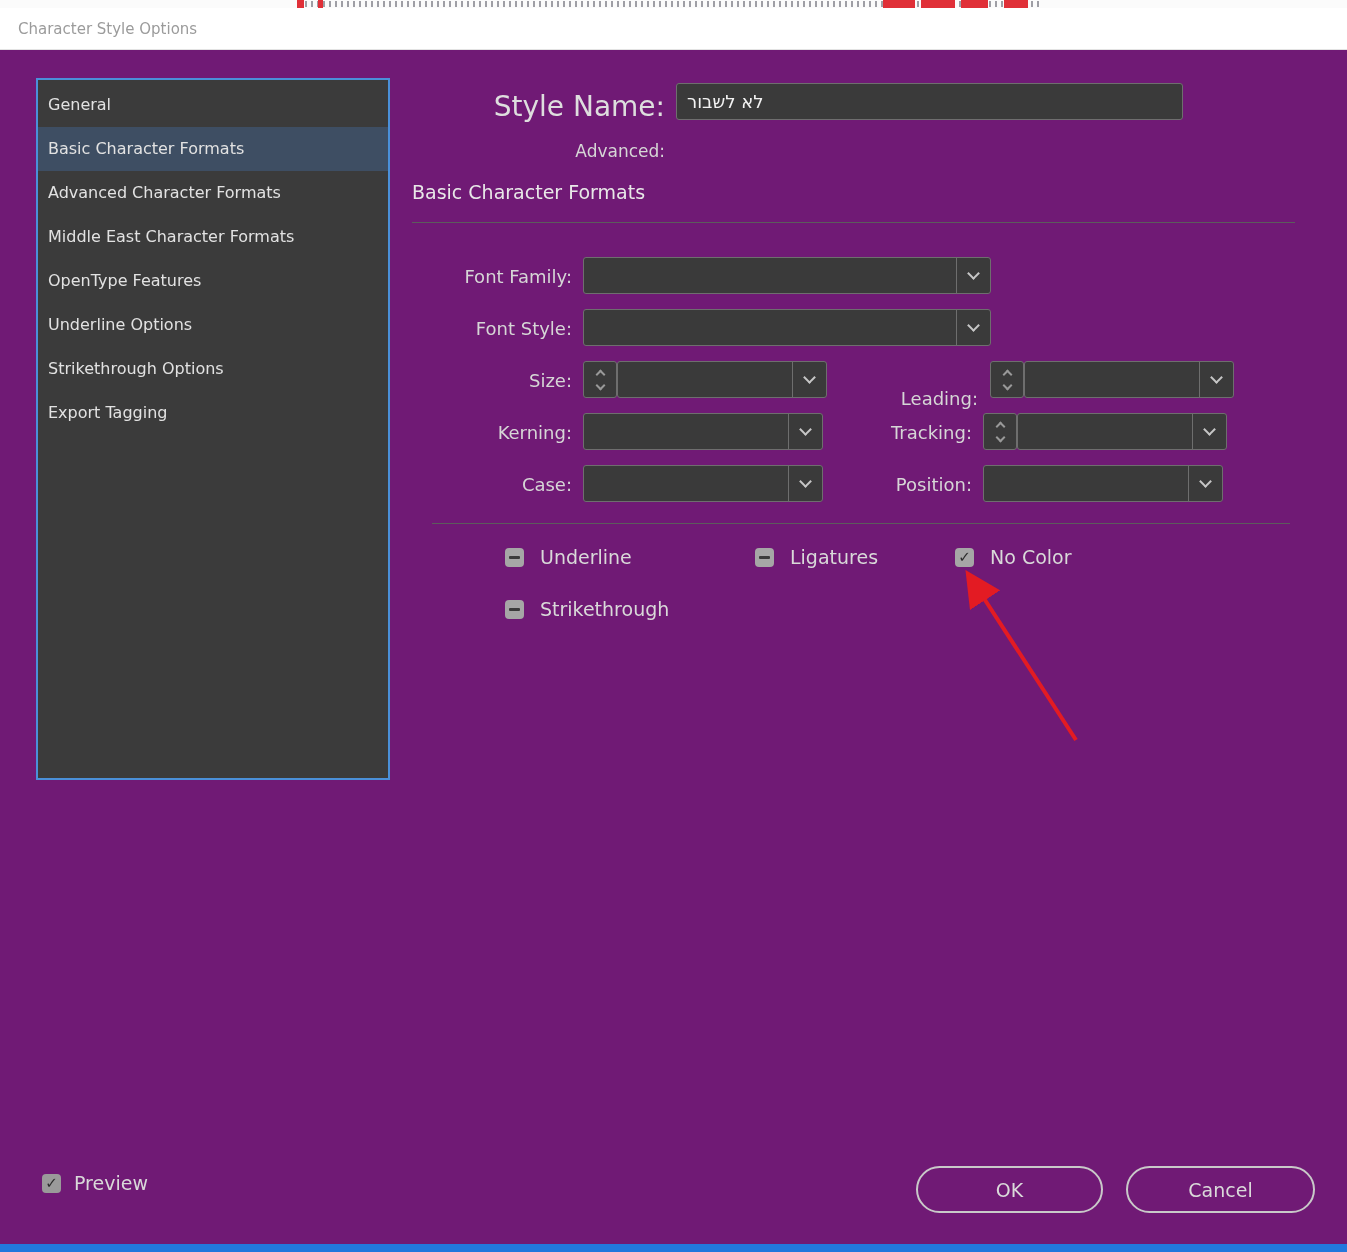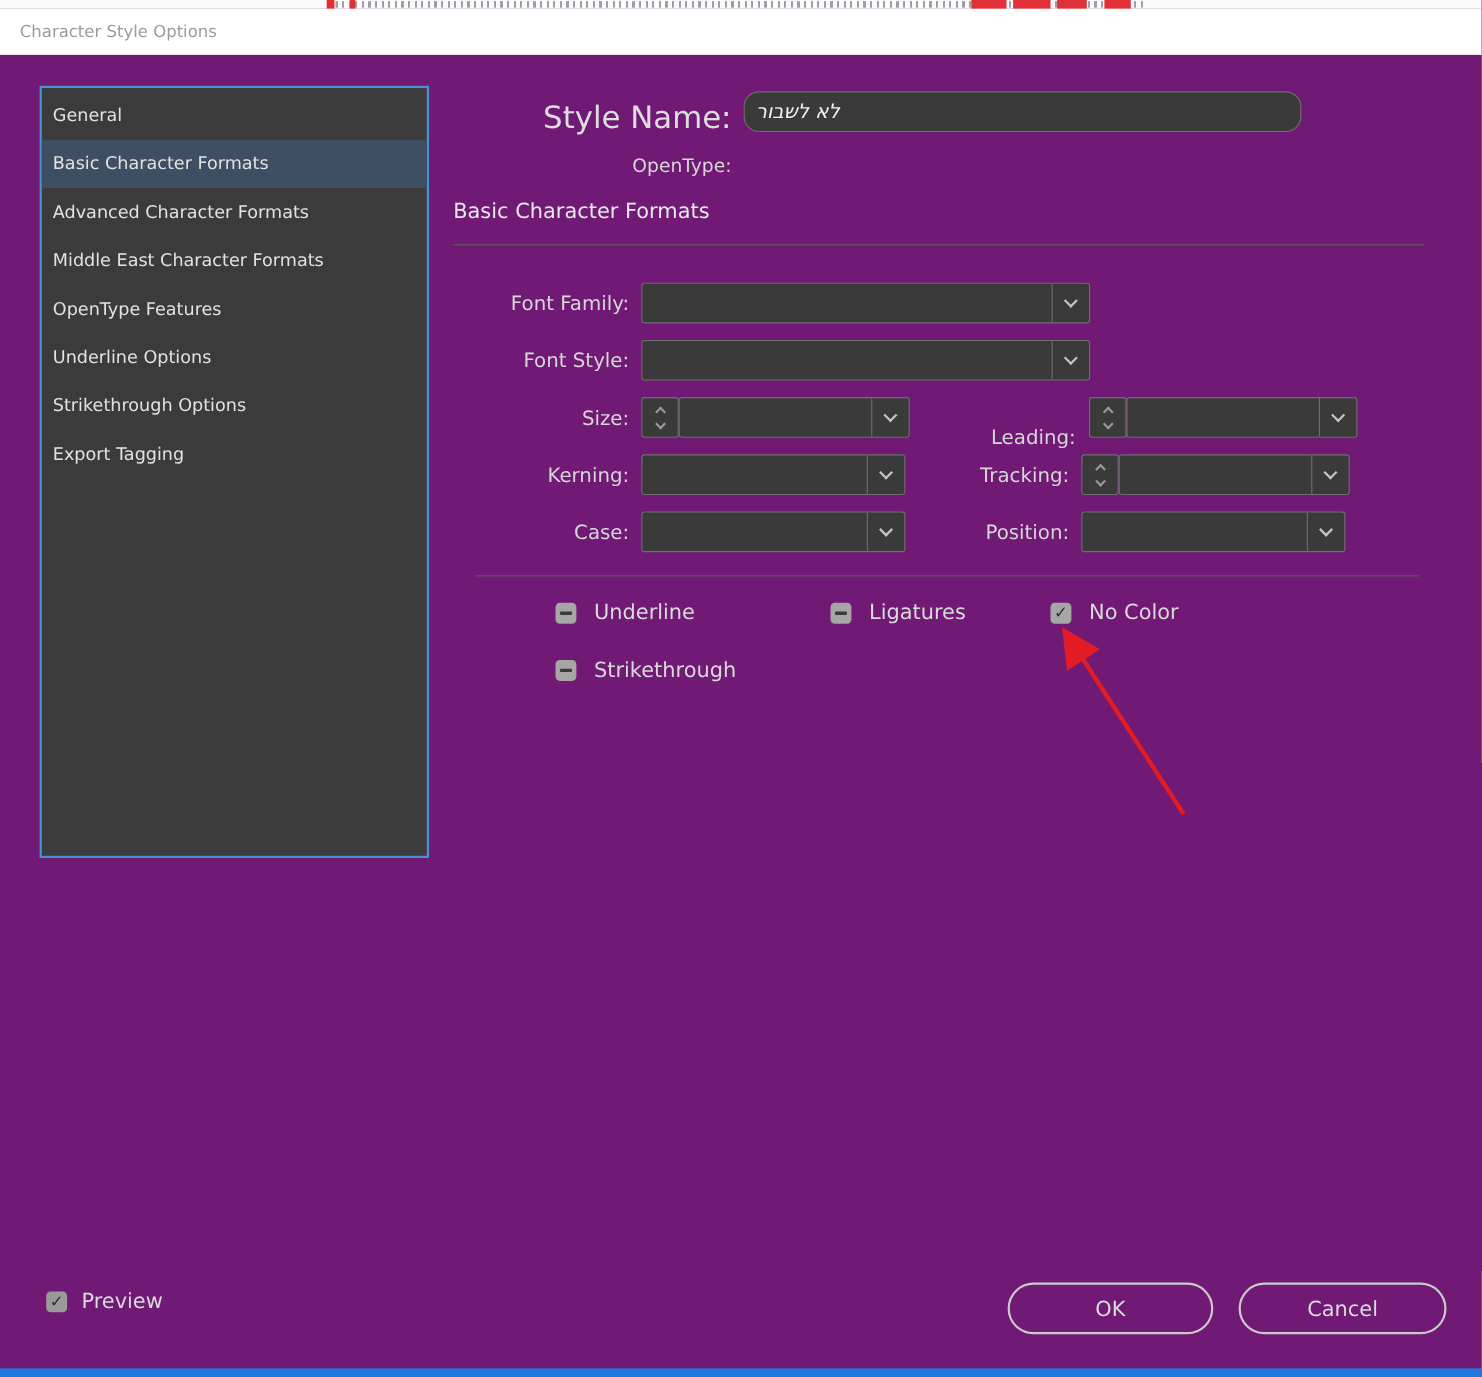--- a/index.html
+++ b/index.html
@@ -26,22 +26,22 @@
   .side-item { height: 44px; line-height: 44px; padding-left: 10px; font-size: 16px; color: #e2e2e2; cursor: default; white-space: nowrap; }
   .side-item.selected { background: #3e4e63; }
 
   
   .lbl { position: absolute; color: #d6d6d6; font-size: 18px; text-align: right; white-space: nowrap; }
   .lbl-big { position: absolute; color: #dedede; font-size: 28px; text-align: right; white-space: nowrap; }
   .heading { position: absolute; color: #e8e8e8; font-size: 19px; white-space: nowrap; }
   .hr { position: absolute; height: 1px; background: #5c5c5c; }
 
   
-  .input { position: absolute; background: #3a3a3a; border: 1px solid #6e6e6e; border-radius: 14px;
-    color: #f2f2f2; font-size: 18px; display: flex; align-items: center; padding: 16px 10px; font-style: italic; }
+  .input { position: absolute; background: #3a3a3a; border: 1px solid #6e6e6e; border-radius: 3px;
+    color: #f2f2f2; font-size: 18px; display: flex; align-items: center; padding: 16px 10px; }
   .combo { position: absolute; background: #3a3a3a; border: 1px solid #6e6e6e; border-radius: 3px; display: flex; }
   .combo .fill { flex: 1; color: #e8e8e8; font-size: 16px; display: flex; align-items: center; padding-left: 8px; }
   .combo .arrow { width: 34px; border-left: 1px solid #6e6e6e; display: flex; align-items: center; justify-content: center; }
   .caret { width: 9px; height: 9px; border-right: 2px solid #c6c6c6; border-bottom: 2px solid #c6c6c6;
     transform: rotate(45deg); margin-top: -4px; }
   .spinner { position: absolute; width: 34px; background: #3a3a3a; border: 1px solid #6e6e6e; border-radius: 3px;
     display: flex; flex-direction: column; align-items: center; justify-content: center; }
   .caret-sm { width: 7px; height: 7px; border-right: 2px solid #999999; border-bottom: 2px solid #999999; }
   .caret-up { transform: rotate(-135deg); margin-bottom: 2px; }
   .caret-dn { transform: rotate(45deg); margin-top: 2px; }
@@ -87,21 +87,21 @@
     <div class="side-item">OpenType Features</div>
     <div class="side-item">Underline Options</div>
     <div class="side-item">Strikethrough Options</div>
     <div class="side-item">Export Tagging</div>
   </div>
 
   <div class="lbl-big" style="left:420px;top:90px;width:245px">Style Name:</div>
   <div class="input" style="left:676px;top:83px;width:507px;height:37px">
     <span>לא לשבור</span>
   </div>
-  <div class="lbl" style="left:420px;top:141px;width:245px;font-size:17px">OpenType:</div>
+  <div class="lbl" style="left:420px;top:141px;width:245px;font-size:17px">Advanced:</div>
 
   <div class="heading" style="left:412px;top:181px">Basic Character Formats</div>
   <div class="hr" style="left:412px;top:222px;width:883px"></div>
 
   <div class="lbl" style="left:372px;top:266px;width:200px">Font Family:</div>
   <div class="lbl" style="left:372px;top:318px;width:200px">Font Style:</div>
   <div class="lbl" style="left:372px;top:370px;width:200px">Size:</div>
   <div class="lbl" style="left:372px;top:422px;width:200px">Kerning:</div>
   <div class="lbl" style="left:372px;top:474px;width:200px">Case:</div>
   <div class="lbl" style="left:778px;top:388px;width:200px">Leading:</div>

